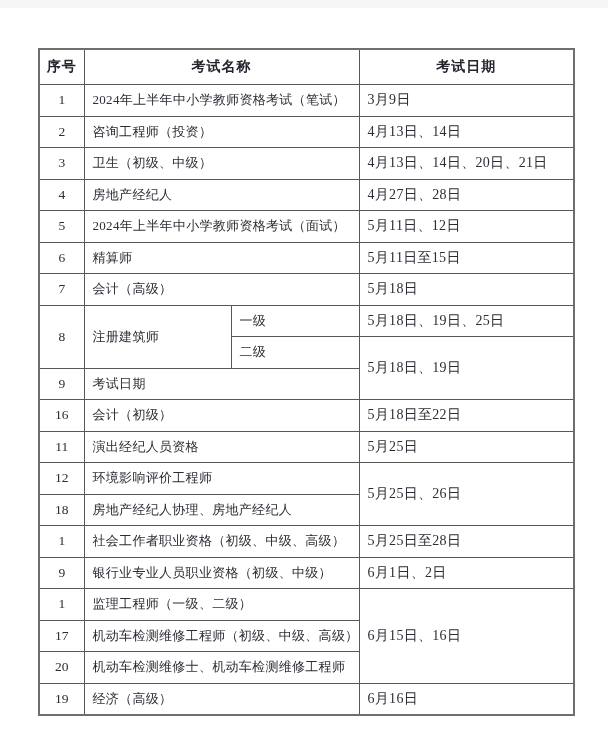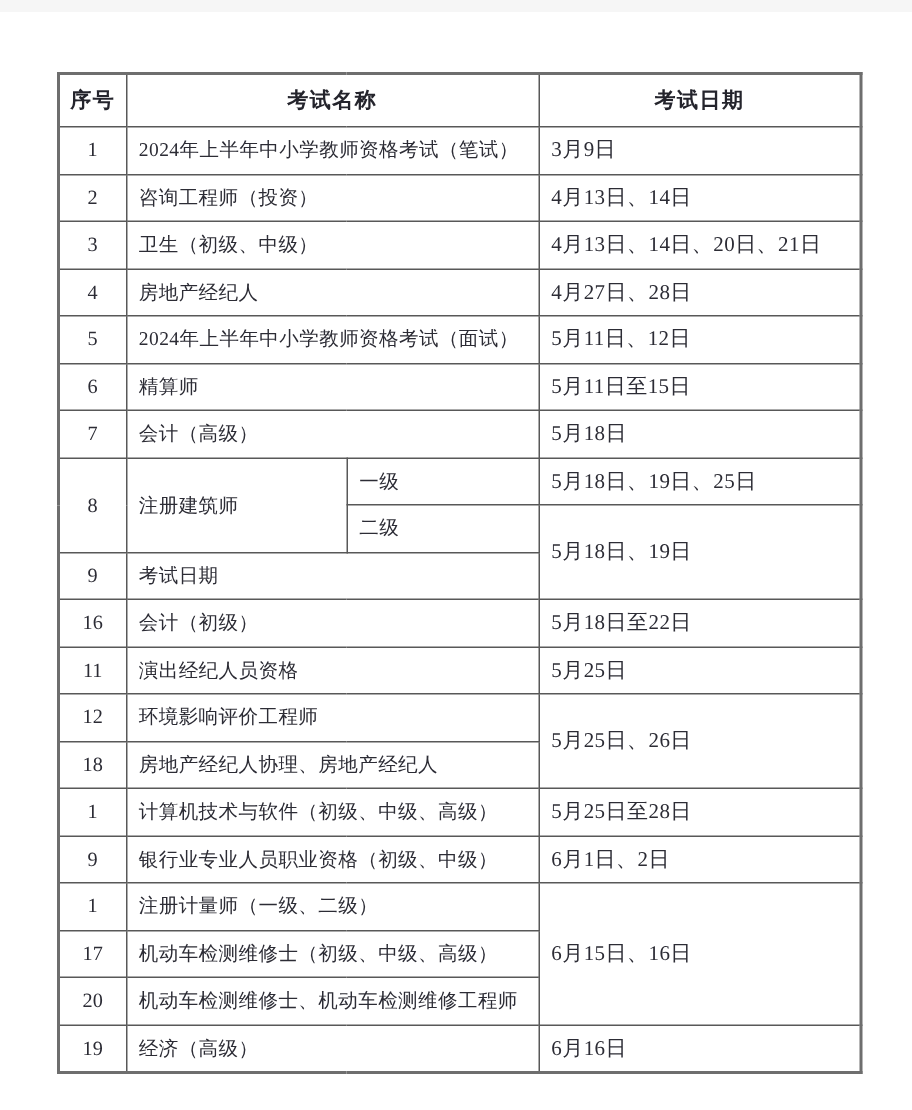--- a/index.html
+++ b/index.html
@@ -146,36 +146,36 @@
         <td class="no">12</td>
         <td colspan="2" class="name">环境影响评价工程师</td>
         <td rowspan="2" class="date">5月25日、26日</td>
       </tr>
       <tr>
         <td class="no">18</td>
         <td colspan="2" class="name">房地产经纪人协理、房地产经纪人</td>
       </tr>
       <tr>
         <td class="no">1</td>
-        <td colspan="2" class="name">计算机技术与软件（初级、中级、高级）</td>
+        <td colspan="2" class="name">社会工作者职业资格（初级、中级、高级）</td>
         <td class="date">5月25日至28日</td>
       </tr>
       <tr>
         <td class="no">9</td>
         <td colspan="2" class="name">银行业专业人员职业资格（初级、中级）</td>
         <td class="date">6月1日、2日</td>
       </tr>
       <tr>
         <td class="no">1</td>
-        <td colspan="2" class="name">注册计量师（一级、二级）</td>
+        <td colspan="2" class="name">监理工程师（一级、二级）</td>
         <td rowspan="3" class="date">6月15日、16日</td>
       </tr>
       <tr>
         <td class="no">17</td>
-        <td colspan="2" class="name">机动车检测维修士（初级、中级、高级）</td>
+        <td colspan="2" class="name">机动车检测维修工程师（初级、中级、高级）</td>
       </tr>
       <tr>
         <td class="no">20</td>
         <td colspan="2" class="name">机动车检测维修士、机动车检测维修工程师</td>
       </tr>
       <tr>
         <td class="no">19</td>
         <td colspan="2" class="name">经济（高级）</td>
         <td class="date">6月16日</td>
       </tr>

